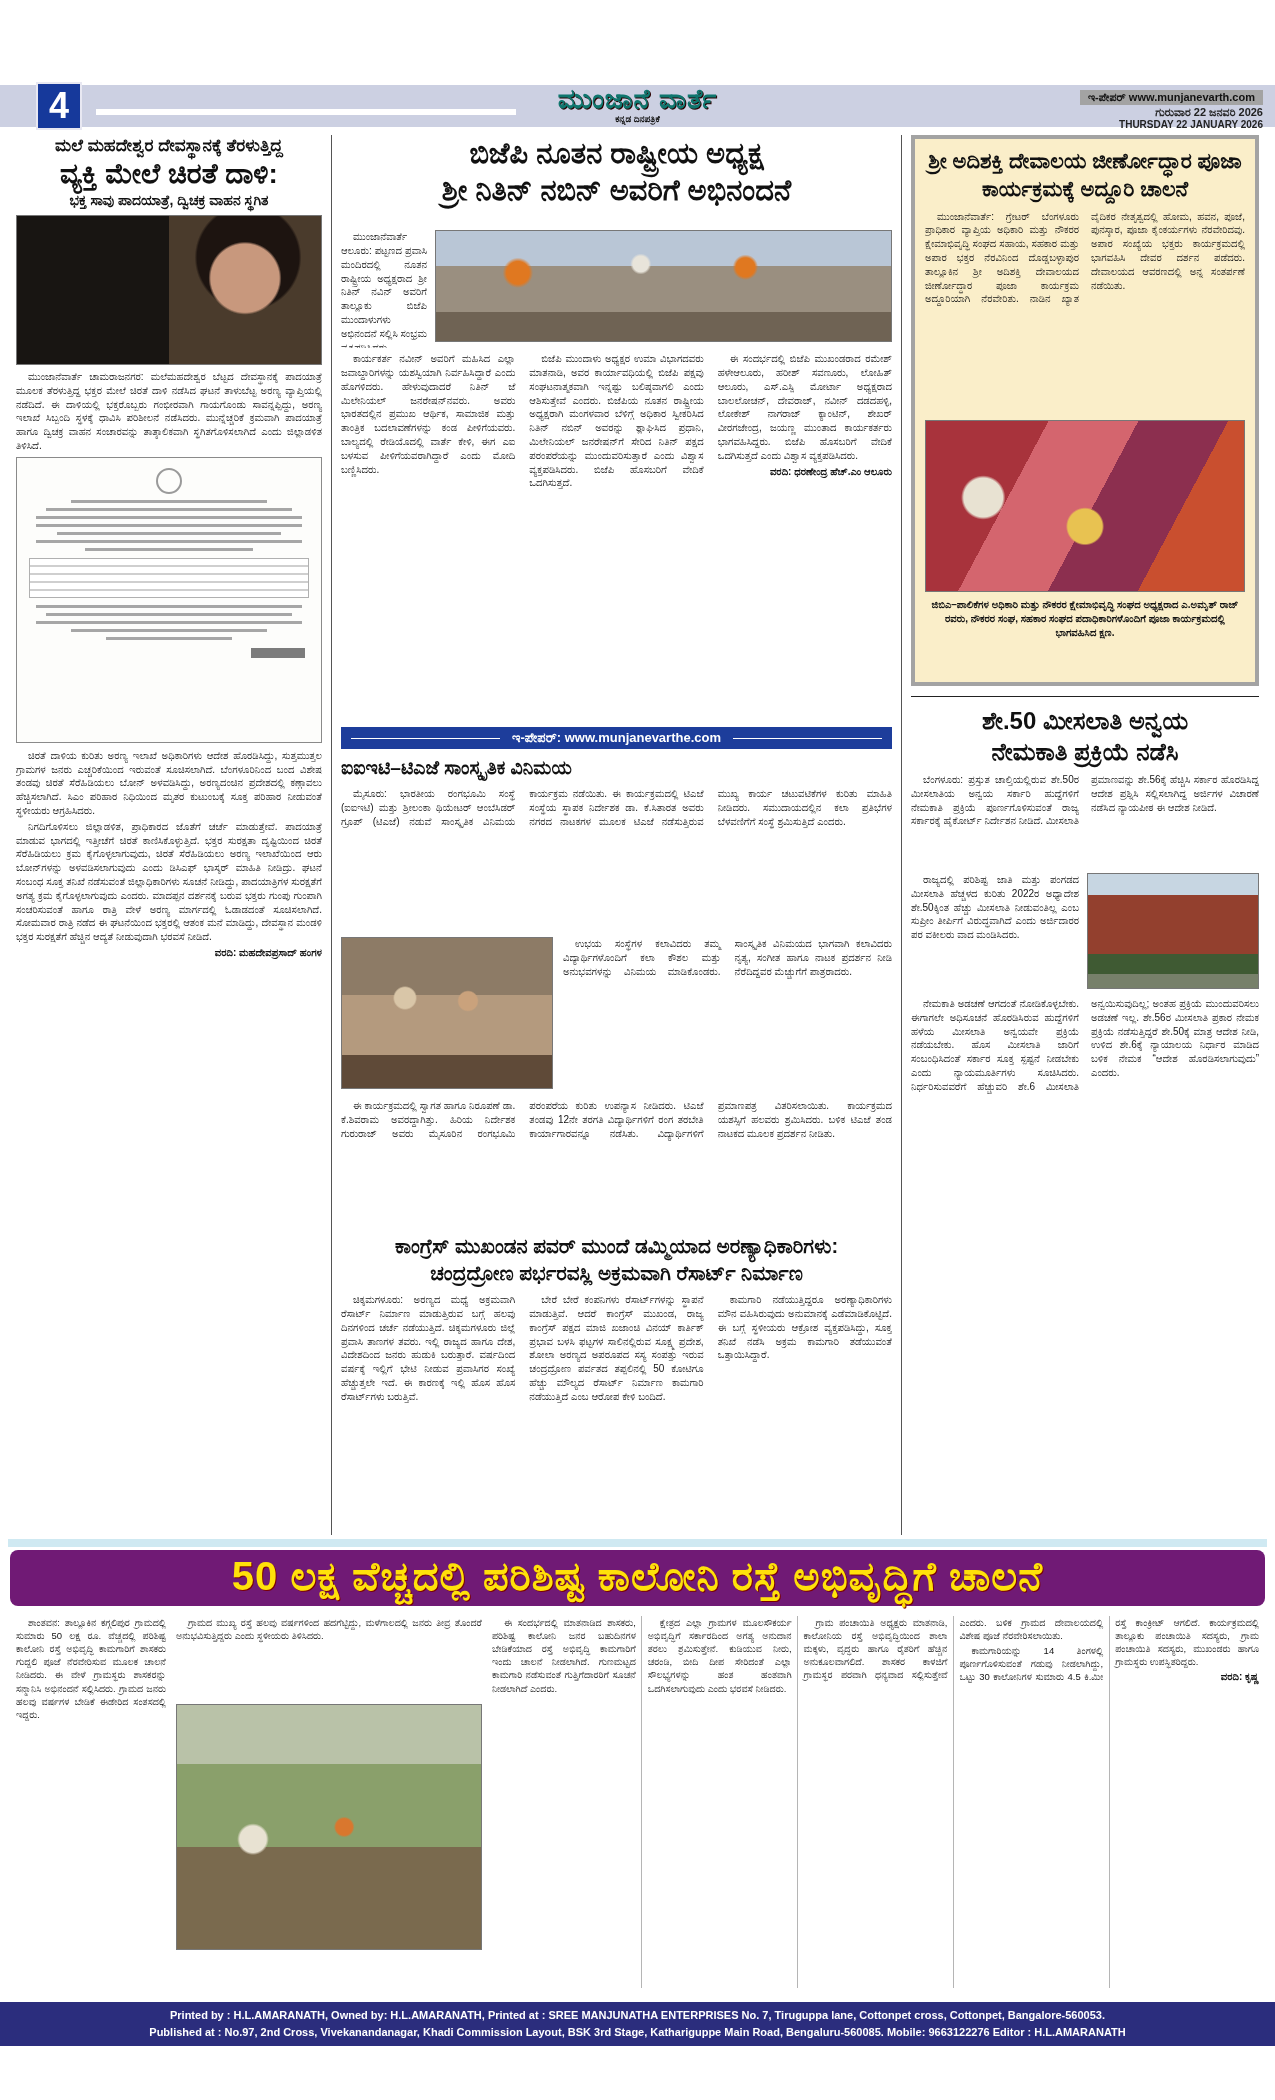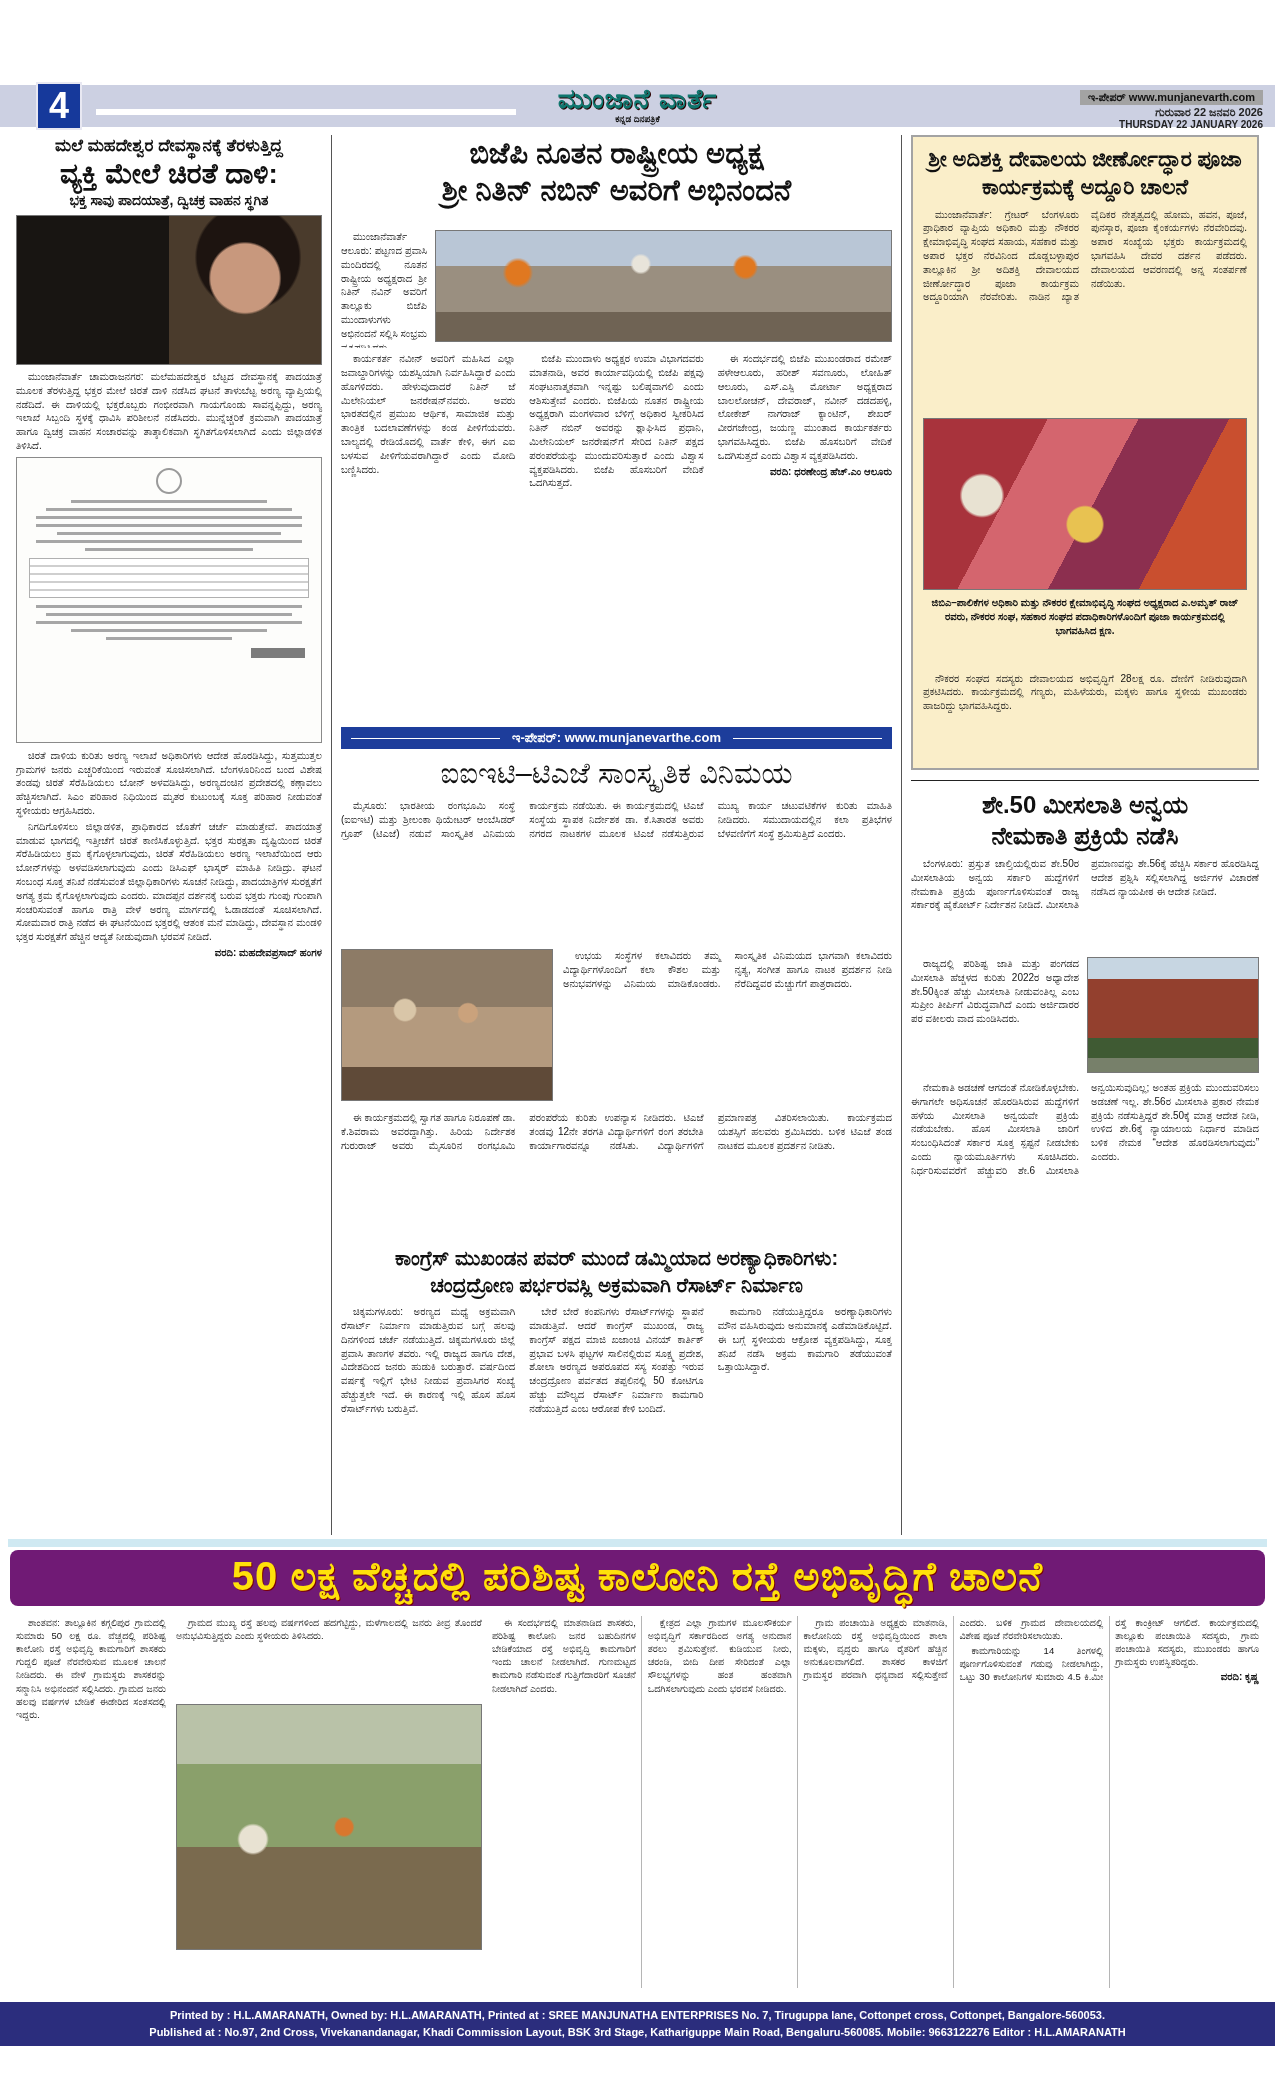--- a/index.html
+++ b/index.html
@@ -78,30 +78,30 @@
   
   .head-xl { font-size:29px; font-weight:bold; text-align:center; line-height:1.28; margin-bottom:21px; }
   .bjp-row { display:flex; gap:8px; height:118px; overflow:hidden; margin-bottom:4px; }
   .bjp-lead { width:86px; flex:none; }
   .bjp-photo-wrap { flex:1; }
   .cols3 { column-count:3; column-gap:14px; overflow:hidden; }
   .bjp-cols { height:368px; }
   .estrip { background:#1d3d9b; color:#fff; display:flex; align-items:center; margin:7px 0 8px; padding:3px 10px; }
   .estrip .eline { flex:1; height:1px; background:#fff; }
   .estrip .etext { font-size:13px; font-weight:bold; padding:0 12px; white-space:nowrap; }
-  .head-xl2 { font-size:29px; font-weight:normal; text-align:center; margin:2px 0 8px; }
+  .head-xl2 { font-size:19px; font-weight:bold; text-align:left; margin:2px 0 8px; }
   .cul-r1 { height:146px; margin-bottom:4px; }
   .cul-r2 { display:flex; gap:10px; height:158px; overflow:hidden; margin-bottom:4px; }
   .cul-r2 .cols2c { column-count:2; column-gap:14px; overflow:hidden; flex:1; }
   .cul-r3 { height:124px; }
   .head-cong { font-size:20px; font-weight:bold; text-align:center; line-height:1.35; margin-top:10px; }
   .cong-cols { height:222px; margin-top:6px; }
 
   
-  .cream { background:#faeec9; border:2px solid #a3a3a3; padding:8px 10px; }
+  .cream { background:#faeec9; border:4px solid #a3a3a3; padding:8px 10px; }
   .head-cream { font-size:21px; font-weight:bold; text-align:center; line-height:1.35; margin-bottom:6px; }
   .cream-cols { column-count:2; column-gap:12px; height:204px; overflow:hidden; }
   .caption { font-size:10px; font-weight:bold; text-align:center; line-height:1.4; margin:6px 2px; height:70px; overflow:hidden; }
   .cream-bottom { height:88px; overflow:hidden; }
   .rule { border-top:1px solid #222; margin:10px 0 8px; }
   .head-quota { font-size:24px; font-weight:bold; text-align:center; line-height:1.3; margin-bottom:6px; }
   .quota-top { column-count:2; column-gap:12px; height:96px; overflow:hidden; margin-bottom:4px; }
   .quota-row { display:flex; gap:8px; height:120px; overflow:hidden; margin-bottom:4px; }
   .quota-row .qtext { flex:1; }
   .quota-rest { column-count:2; column-gap:12px; height:420px; overflow:hidden; }
@@ -239,23 +239,20 @@
     <div class="vd"></div>
 
     <div class="rcol">
       <article class="cream">
         <h1 class="head-cream">ಶ್ರೀ ಅದಿಶಕ್ತಿ ದೇವಾಲಯ ಜೀರ್ಣೋದ್ಧಾರ ಪೂಜಾ ಕಾರ್ಯಕ್ರಮಕ್ಕೆ ಅದ್ದೂರಿ ಚಾಲನೆ</h1>
         <div class="cream-cols body-txt">
           <p>ಮುಂಜಾನೆವಾರ್ತೆ: ಗ್ರೇಟರ್ ಬೆಂಗಳೂರು ಪ್ರಾಧಿಕಾರ ವ್ಯಾಪ್ತಿಯ ಅಧಿಕಾರಿ ಮತ್ತು ನೌಕರರ ಕ್ಷೇಮಾಭಿವೃದ್ಧಿ ಸಂಘದ ಸಹಾಯ, ಸಹಕಾರ ಮತ್ತು ಅಪಾರ ಭಕ್ತರ ನೆರವಿನಿಂದ ದೊಡ್ಡಬಳ್ಳಾಪುರ ತಾಲ್ಲೂಕಿನ ಶ್ರೀ ಅದಿಶಕ್ತಿ ದೇವಾಲಯದ ಜೀರ್ಣೋದ್ಧಾರ ಪೂಜಾ ಕಾರ್ಯಕ್ರಮ ಅದ್ದೂರಿಯಾಗಿ ನೆರವೇರಿತು. ನಾಡಿನ ಖ್ಯಾತ ವೈದಿಕರ ನೇತೃತ್ವದಲ್ಲಿ ಹೋಮ, ಹವನ, ಪೂಜೆ, ಪುನಸ್ಕಾರ, ಪೂಜಾ ಕೈಂಕರ್ಯಗಳು ನೆರವೇರಿದವು. ಅಪಾರ ಸಂಖ್ಯೆಯ ಭಕ್ತರು ಕಾರ್ಯಕ್ರಮದಲ್ಲಿ ಭಾಗವಹಿಸಿ ದೇವರ ದರ್ಶನ ಪಡೆದರು. ದೇವಾಲಯದ ಆವರಣದಲ್ಲಿ ಅನ್ನ ಸಂತರ್ಪಣೆ ನಡೆಯಿತು.</p>
         </div>
         <div class="ph ph-pooja"></div>
         <div class="caption">ಜಿಬಿಎ–ಪಾಲಿಕೆಗಳ ಅಧಿಕಾರಿ ಮತ್ತು ನೌಕರರ ಕ್ಷೇಮಾಭಿವೃದ್ಧಿ ಸಂಘದ ಅಧ್ಯಕ್ಷರಾದ ಎ.ಅಮೃತ್ ರಾಜ್ ರವರು, ನೌಕರರ ಸಂಘ, ಸಹಕಾರ ಸಂಘದ ಪದಾಧಿಕಾರಿಗಳೊಂದಿಗೆ ಪೂಜಾ ಕಾರ್ಯಕ್ರಮದಲ್ಲಿ ಭಾಗವಹಿಸಿದ ಕ್ಷಣ.</div>
-        <div class="body-txt cream-bottom">
-          <p>ನೌಕರರ ಸಂಘದ ಸದಸ್ಯರು ದೇವಾಲಯದ ಅಭಿವೃದ್ಧಿಗೆ 28ಲಕ್ಷ ರೂ. ದೇಣಿಗೆ ನೀಡಿರುವುದಾಗಿ ಪ್ರಕಟಿಸಿದರು. ಕಾರ್ಯಕ್ರಮದಲ್ಲಿ ಗಣ್ಯರು, ಮಹಿಳೆಯರು, ಮಕ್ಕಳು ಹಾಗೂ ಸ್ಥಳೀಯ ಮುಖಂಡರು ಹಾಜರಿದ್ದು ಭಾಗವಹಿಸಿದ್ದರು.</p>
-        </div>
       </article>
 
       <div class="rule"></div>
 
       <article>
         <h1 class="head-quota">
           <span>ಶೇ.50 ಮೀಸಲಾತಿ ಅನ್ವಯ</span><br>
           <span>ನೇಮಕಾತಿ ಪ್ರಕ್ರಿಯೆ ನಡೆಸಿ</span>
         </h1>
         <div class="quota-top body-txt">

